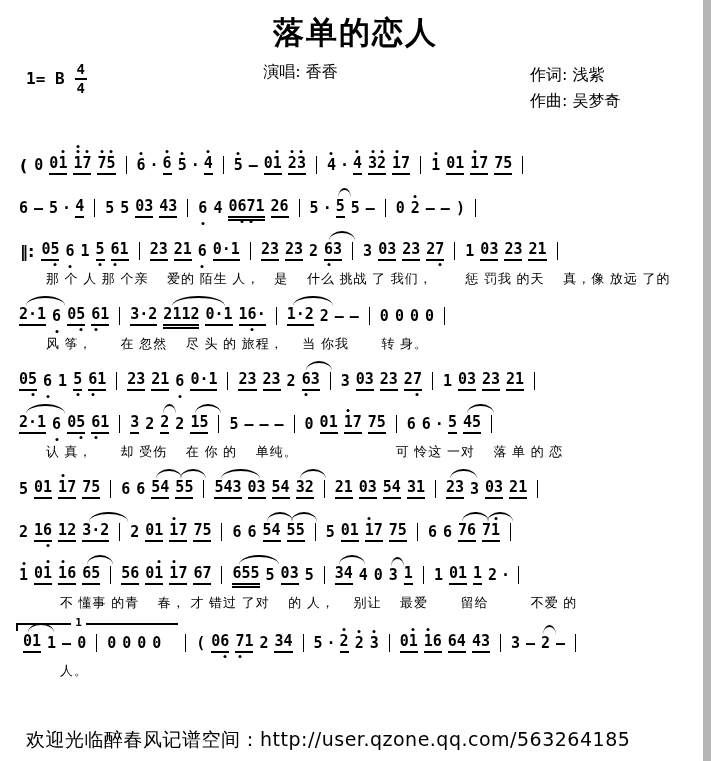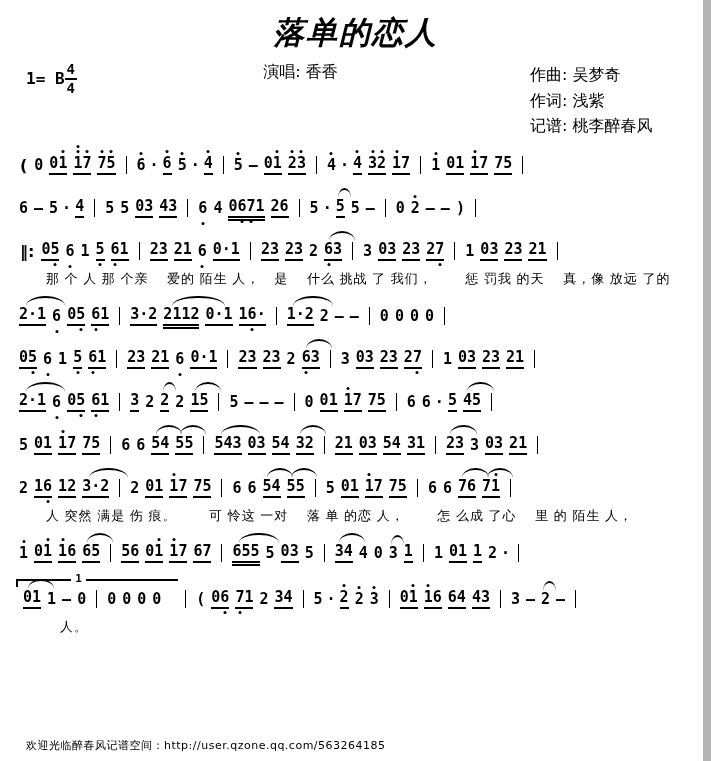--- a/index.html
+++ b/index.html
@@ -5,26 +5,26 @@
   html,body{margin:0;padding:0;}
   body{
     width:711px;height:761px;position:relative;overflow:hidden;
     background:#ffffff;color:#000;
     font-family:"DejaVu Sans",sans-serif;
   }
   .edge-strip{position:absolute;right:0;top:0;width:8px;height:761px;background:#b5b5b5;}
   
   .page-title{
     text-align:center;font-size:31px;font-weight:bold;letter-spacing:2px;
-    margin:12px 0 2px 0;font-family:"DejaVu Sans",sans-serif;font-style:italic;
+    margin:12px 0 2px 0;font-family:"DejaVu Sans",sans-serif;
   }
   .meta{position:relative;height:86px;}
   .keysig{
     position:absolute;left:26px;top:6px;font-weight:bold;font-size:16px;
-    font-family:"DejaVu Sans Mono",monospace;display:flex;align-items:center;gap:0;
+    font-family:"DejaVu Sans Mono",monospace;display:flex;align-items:center;gap:10px;
   }
   .timesig{display:inline-flex;flex-direction:column;align-items:center;line-height:1;
     font-size:14px;font-weight:bold;}
   .timesig .top{border-bottom:2px solid #000;padding:0 2px 2px;}
   .timesig .bot{padding-top:1px;}
   .singer{position:absolute;left:0;right:110px;top:6px;text-align:center;font-size:16px;}
   .credits{position:absolute;left:530px;top:6px;font-size:16px;line-height:1.6;}
   .credits div{white-space:nowrap;}
   
   .score{padding:2px 6px 0 16px;}
@@ -56,42 +56,41 @@
   .ending::after{content:"";position:absolute;left:0;top:-11px;width:2px;height:8px;background:#000;}
   .ending-label{
     position:absolute;top:-18px;left:34%;font-size:11px;font-weight:bold;
     background:#fff;padding:0 4px;font-family:"DejaVu Sans Mono",monospace;
   }
   .lyrics{
     font-size:13px;margin:4px 0 0 30px;white-space:pre;letter-spacing:1px;
     font-family:Liberation Sans, sans-serif;
   }
   
-  .footer{position:absolute;left:26px;bottom:8px;font-size:11px;letter-spacing:0.5px;margin-top:40px;}
+  .footer{position:absolute;left:26px;bottom:8px;font-size:19px;letter-spacing:0.5px;margin-top:40px;}
 </style>
 </head>
 <body>
 
 <div class="edge-strip"></div>
 
 <div class="page-title">落单的恋人</div>
 
 <div class="meta">
   <div class="keysig">
     <span>1= B</span>
     <span class="timesig">
       <span class="top">4</span>
       <span class="bot">4</span>
     </span>
   </div>
   <div class="singer">演唱: 香香</div>
   <div class="credits">
+    <div>作词: 浅紫</div>
     <div>作曲: 吴梦奇</div>
-    <div>作词: 浅紫</div>
-    <div>记谱: 桃李醉春风</div>
   </div>
 </div>
 
 <div class="score">
     <div class="score-line">
       <div class="notes-row">
         <span class="bar-tok">(</span>
         <span class="measure">
           <span class="tok"><span class="nch">0</span></span>
           <span class="tok u1"><span class="nch">0</span><span class="nch">1<span class="da"></span></span></span>
@@ -240,20 +239,21 @@
         </span>
         <span class="barline"></span>
         <span class="measure">
           <span class="tok"><span class="nch">0</span></span>
           <span class="tok"><span class="nch">0</span></span>
           <span class="tok"><span class="nch">0</span></span>
           <span class="tok"><span class="nch">0</span></span>
         </span>
         <span class="barline"></span>
       </div>
+      <div class="lyrics">风 筝，　　在 忽然　 尽 头 的 旅程，　 当 你我　　 转 身。</div>
     </div>
     <div class="score-line">
       <div class="notes-row">
         <span class="measure">
           <span class="tok u1"><span class="nch">0</span><span class="nch">5<span class="db"></span></span></span>
           <span class="tok"><span class="nch">6<span class="db"></span></span></span>
           <span class="tok"><span class="nch">1</span></span>
           <span class="tok u1"><span class="nch">5<span class="db"></span></span></span>
           <span class="tok u1"><span class="nch">6<span class="db"></span></span><span class="nch">1</span></span>
         </span>
@@ -321,20 +321,21 @@
         <span class="barline"></span>
         <span class="measure">
           <span class="tok"><span class="nch">6</span></span>
           <span class="tok"><span class="nch">6</span></span>
           <span class="tok dotty"><span class="nch">·</span></span>
           <span class="tok u1"><span class="nch">5</span></span>
           <span class="tok u1"><span class="nch">4</span><span class="nch">5</span><span class="tie"></span></span>
         </span>
         <span class="barline"></span>
       </div>
+      <div class="lyrics">认 真，　　却 受伤　 在 你 的　 单纯。　　　　　　　可 怜这 一对　 落 单 的 恋</div>
     </div>
     <div class="score-line">
       <div class="notes-row">
         <span class="measure">
           <span class="tok"><span class="nch">5</span></span>
           <span class="tok u1"><span class="nch">0</span><span class="nch">1</span></span>
           <span class="tok u1"><span class="nch">1<span class="da"></span></span><span class="nch">7</span></span>
           <span class="tok u1"><span class="nch">7</span><span class="nch">5</span></span>
         </span>
         <span class="barline"></span>
@@ -399,21 +400,20 @@
         </span>
         <span class="barline"></span>
         <span class="measure">
           <span class="tok"><span class="nch">6</span></span>
           <span class="tok"><span class="nch">6</span></span>
           <span class="tok u1"><span class="nch">7</span><span class="nch">6</span><span class="tie"></span></span>
           <span class="tok u1"><span class="nch">7</span><span class="nch">1<span class="da"></span></span><span class="tie"></span></span>
         </span>
         <span class="barline"></span>
       </div>
-      <div class="lyrics">人 突然 满是 伤 痕。　　 可 怜这 一对　 落 单 的恋 人，　　 怎 么成 了心　 里 的 陌生 人，</div>
     </div>
     <div class="score-line">
       <div class="notes-row">
         <span class="measure">
           <span class="tok"><span class="nch">1<span class="da"></span></span></span>
           <span class="tok u1"><span class="nch">0</span><span class="nch">1<span class="da"></span></span></span>
           <span class="tok u1"><span class="nch">1<span class="da"></span></span><span class="nch">6</span></span>
           <span class="tok u1"><span class="nch">6</span><span class="nch">5</span><span class="tie"></span></span>
         </span>
         <span class="barline"></span>
@@ -441,20 +441,21 @@
         <span class="barline"></span>
         <span class="measure">
           <span class="tok"><span class="nch">1</span></span>
           <span class="tok u1"><span class="nch">0</span><span class="nch">1</span></span>
           <span class="tok u1"><span class="nch">1</span></span>
           <span class="tok"><span class="nch">2</span></span>
           <span class="tok dotty"><span class="nch">·</span></span>
         </span>
         <span class="barline"></span>
       </div>
+      <div class="lyrics">　不 懂事 的青　 春， 才 错过 了对　 的 人，　 别让　 最爱　　 留给　　　不爱 的</div>
     </div>
     <div class="score-line">
       <div class="notes-row has-ending">
         <span class="ending">
           <span class="ending-label">1</span>
           <span class="measure">
             <span class="tok u1"><span class="nch">0</span><span class="nch">1</span><span class="tie"></span></span>
             <span class="tok"><span class="nch">1</span></span>
             <span class="tok"><span class="nch">–</span></span>
             <span class="tok"><span class="nch">0</span></span>

